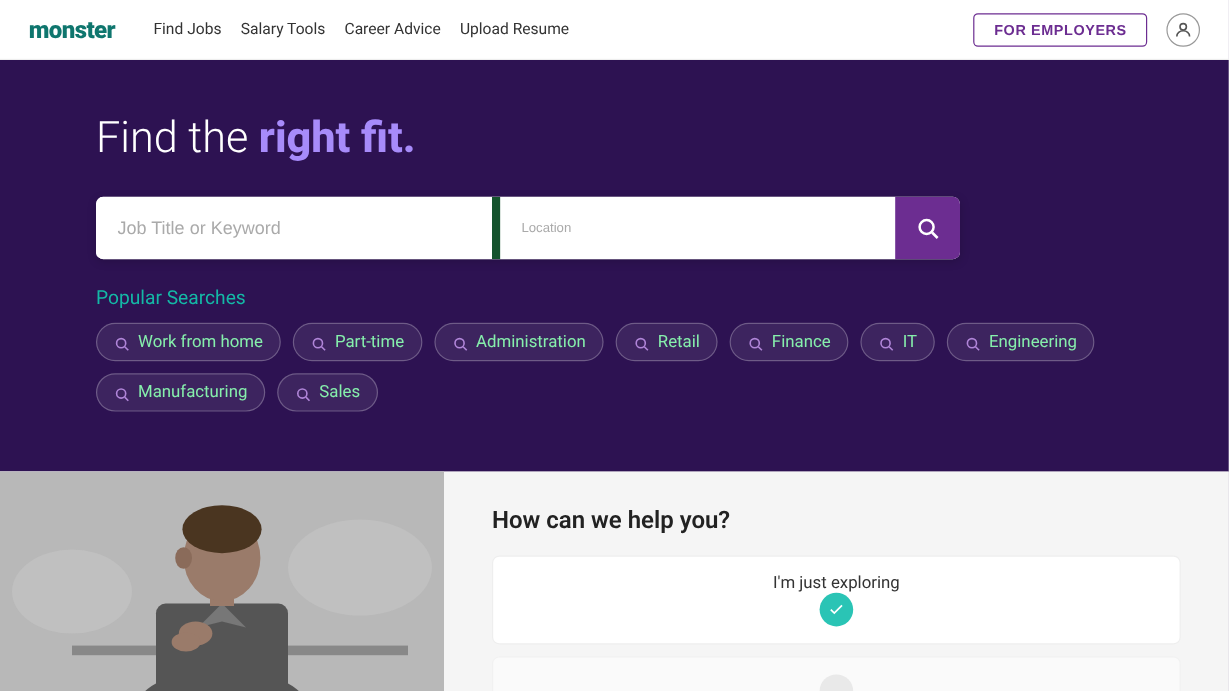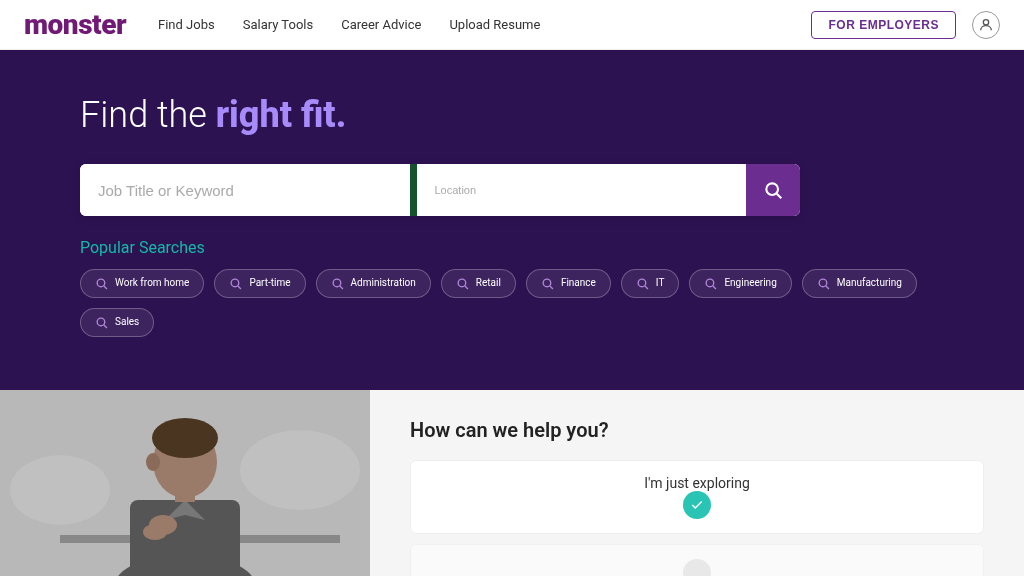--- a/index.html
+++ b/index.html
@@ -14,29 +14,29 @@
       padding: 0 24px;
       border-bottom: 1px solid #eee;
       position: relative;
       z-index: 10;
     }
     .navbar-logo {
       flex: 0 0 auto;
       margin-right: 32px;
     }
     .monster-logo {
-      font-size: 28px;
+      font-size: 20px;
       font-weight: 900;
-      color: #701a75;
+      color: #0f766e;
       letter-spacing: -0.5px;
       text-transform: lowercase;
     }
     .nav-links {
       display: flex;
-      gap: 28px;
+      gap: 16px;
       flex: 1;
     }
     .nav-link {
       font-size: 13px;
       color: #333;
       text-decoration: none;
       cursor: pointer;
     }
     .for-employers-btn {
       background: #fff;
@@ -131,27 +131,27 @@
       margin-bottom: 12px;
     }
     .popular-tags {
       display: flex;
       flex-wrap: wrap;
       gap: 10px;
     }
     .popular-tag {
       background: rgba(255,255,255,0.08);
       border: 1px solid rgba(255,255,255,0.25);
-      color: #ffffff;
+      color: #86efac;
       padding: 7px 14px;
       border-radius: 20px;
-      font-size: 10px;
-      cursor: pointer;
-      display: flex;
-      align-items: flex-start;
+      font-size: 14px;
+      cursor: pointer;
+      display: flex;
+      align-items: flex-end;
       gap: 7px;
       transition: background 0.2s;
     }
 
     
     .bottom-section {
       background: #f5f5f5;
       display: flex;
       height: 200px;
     }

